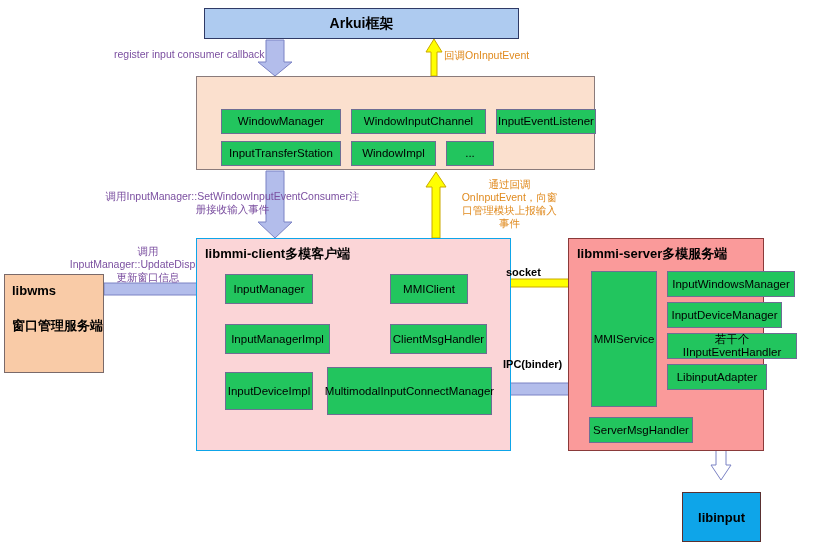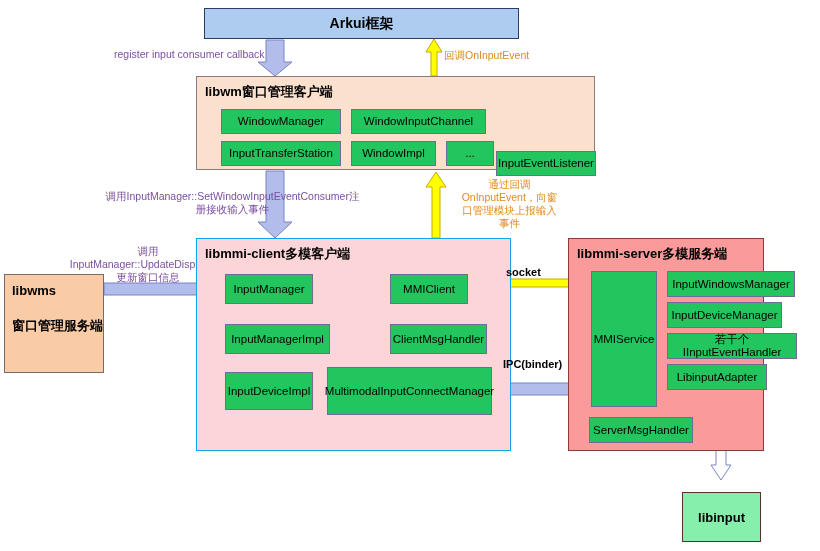--- a/index.html
+++ b/index.html
@@ -87,21 +87,21 @@
     padding-left: 9px;
   }
   .server .title {
     position: absolute; left: 8px; top: 6px;
     font-weight: bold; font-size: 13px;
   }
 
   
   .libinput {
     left: 682px; top: 492px; width: 79px; height: 50px;
-    background: #86efac;
+    background: #0ea5e9;
     border: 1px solid #5A3030;
     display: flex; align-items: center; justify-content: center;
     font-weight: bold; font-size: 13px; color: #000;
   }
 
   
   .note {
     font-size: 10.5px;
     line-height: 1.25;
     white-space: pre-line;
@@ -158,29 +158,28 @@
 
   <div class="abs arkui">
     <span>Arkui框架</span>
   </div>
 
   <div class="abs note note-purple" style="left:114px; top:48px; width:180px;">register input consumer callback</div>
 
   <div class="abs note note-orange" style="left:444px; top:49px; width:120px;">回调OnInputEvent</div>
 
   <div class="abs libwm">
-    <div class="title">libwm窗口管理客户端</div>
 
     <div class="abs wbox" style="left:24px; top:32px; width:120px; height:25px;">
       <span>WindowManager</span>
     </div>
     <div class="abs wbox" style="left:154px; top:32px; width:135px; height:25px;">
       <span>WindowInputChannel</span>
     </div>
-    <div class="abs wbox" style="left:299px; top:32px; width:100px; height:25px;margin-top:42px;">
+    <div class="abs wbox" style="left:299px; top:32px; width:100px; height:25px;">
       <span>InputEventListener</span>
     </div>
 
     <div class="abs wbox" style="left:24px; top:64px; width:120px; height:25px;">
       <span>InputTransferStation</span>
     </div>
     <div class="abs wbox" style="left:154px; top:64px; width:85px; height:25px;">
       <span>WindowImpl</span>
     </div>
     <div class="abs wbox" style="left:249px; top:64px; width:48px; height:25px;">

